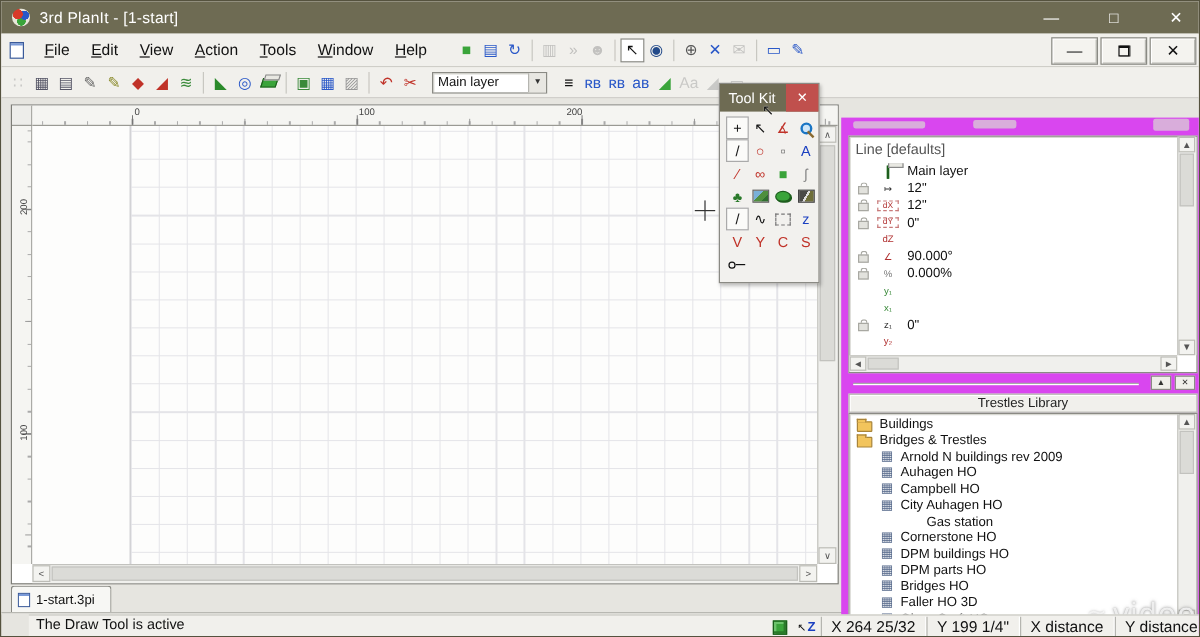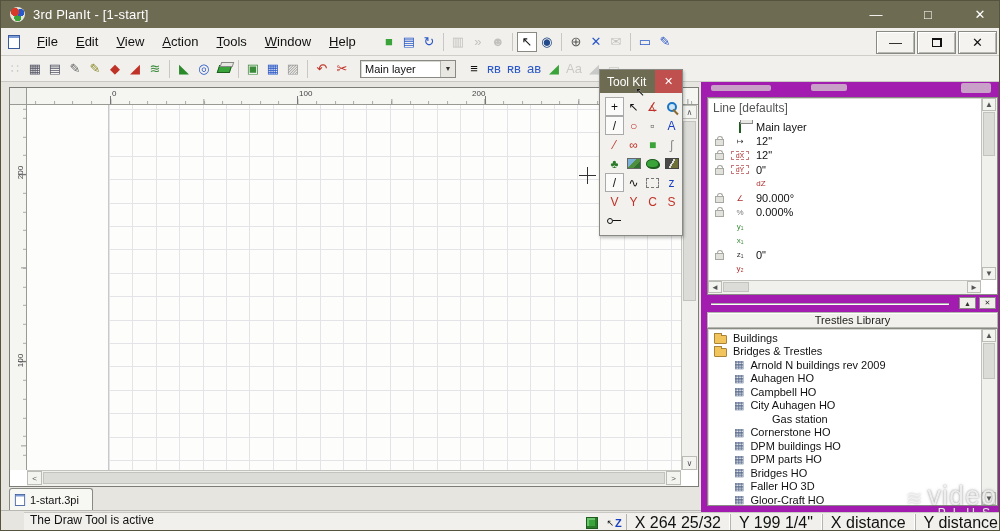--- a/index.html
+++ b/index.html
@@ -117,21 +117,21 @@
   .sw-link::after{content:"";position:absolute;left:6px;top:4px;width:8px;height:1px;background:#111;}
   .sw-layer{position:relative;width:13px;height:8px;background:#3aa43a;border:1px solid #1e5e1e;transform:skewX(-18deg);}
   .sw-layer::before{content:"";position:absolute;left:0;top:-4px;width:11px;height:3px;background:#e8e8e2;border:1px solid #888;}
   .sw-folder{width:13px;height:9px;background:#f2c45c;border:1px solid #a8843a;border-radius:1px;position:relative;margin-top:3px;flex:none;}
   .sw-folder::before{content:"";position:absolute;top:-3px;left:-1px;width:6px;height:2px;background:#f2c45c;border:1px solid #a8843a;border-bottom:none;}
   .lock{width:9px;height:7px;background:#e2e2dd;border:1px solid #a8a8a2;position:relative;margin-top:3px;}
   .lock::before{content:"";position:absolute;top:-4px;left:1px;width:4px;height:3px;border:1px solid #a8a8a2;border-bottom:none;border-radius:3px 3px 0 0;}
   .cube{width:12px;height:12px;background:#3aa43a;border:1px solid #1c5c1c;
         box-shadow:inset -2px -2px 0 #2a7a2a,inset 2px 2px 0 #6cc46c;}
   
-  .rightpanel{position:absolute;left:700px;top:0;width:300px;height:430px;background:#a21caf;}
+  .rightpanel{position:absolute;left:700px;top:16px;width:300px;height:430px;background:#d946ef;}
   .ghost{position:absolute;background:#d9d8d3;opacity:.7;border-radius:2px;}
   .propbox{position:absolute;left:6px;top:15px;width:291px;height:198px;background:#fff;
            border:1px solid #8a8a84;box-shadow:inset 1px 1px 0 #d8d8d2;}
   .phead{position:absolute;left:5px;top:3px;font-size:12px;color:#555;}
   .prows{position:absolute;left:2px;top:22px;right:18px;bottom:15px;overflow:hidden;}
   .prow{height:14.2px;display:flex;align-items:center;}
   .lockslot{width:18px;display:flex;justify-content:center;flex:none;}
   .picon{width:24px;flex:none;font-size:8px;text-align:center;}
   .picon.pbox{border:1px dashed #c87a7a;width:18px;margin:0 3px;font-size:7px;padding:0 1px;}
   .pval{font-size:11px;color:#111;padding-left:4px;}
@@ -159,21 +159,21 @@
        text-shadow:0 0 2px rgba(110,110,110,.6);margin-top:-6px;}
   .wmglyph{font-size:20px;color:rgba(255,255,255,.7);text-shadow:0 0 2px rgba(110,110,110,.5);margin-right:4px;}
   
   .statusbar{position:absolute;left:0;top:511px;width:100%;height:20px;background:#f1f0ec;
              border-top:1px solid #c9c8c2;display:flex;font-size:12px;color:#111;margin-left:23px;}
   .smsg{padding-left:6px;flex:1;}
   .sicon{margin:0 4px;display:flex;align-items:center;}
   .zptr{font-weight:bold;color:#1a3fc0;font-size:11px;}
   .zarrow{font-size:9px;color:#111;margin-right:1px;}
   .sfield{height:18px;border-left:1px solid #b5b5b0;border-right:1px solid #fff;
-          display:flex;align-items:center;padding:0 8px;font-size:16px;}
+          display:flex;align-items:center;padding:0 8px;font-size:13px;}
   .grip{width:13px;height:18px;margin-left:2px;
         background:repeating-linear-gradient(135deg,transparent 0 3px,#b5b5b0 3px 4px);}
 </style>
 </head>
 <body>
 
 <div id="app">
 
   <div class="titlebar">
     <span class="appicon"></span>
@@ -486,21 +486,21 @@
             </div>
             <div class="prow">
               <span class="lockslot">
                 <span class="lock"></span>
               </span>
               <span class="picon pbox" style="color: rgb(176, 48, 48);">dY</span>
               <span class="pval">0"</span>
             </div>
             <div class="prow">
               <span class="lockslot"></span>
-              <span class="picon" style="color: rgb(176, 48, 48); margin-left: 21px;">dZ</span>
+              <span class="picon" style="color: rgb(176, 48, 48);">dZ</span>
               <span class="pval"></span>
             </div>
             <div class="prow">
               <span class="lockslot">
                 <span class="lock"></span>
               </span>
               <span class="picon" style="color: rgb(176, 48, 48);">∠</span>
               <span class="pval">90.000°</span>
             </div>
             <div class="prow">

